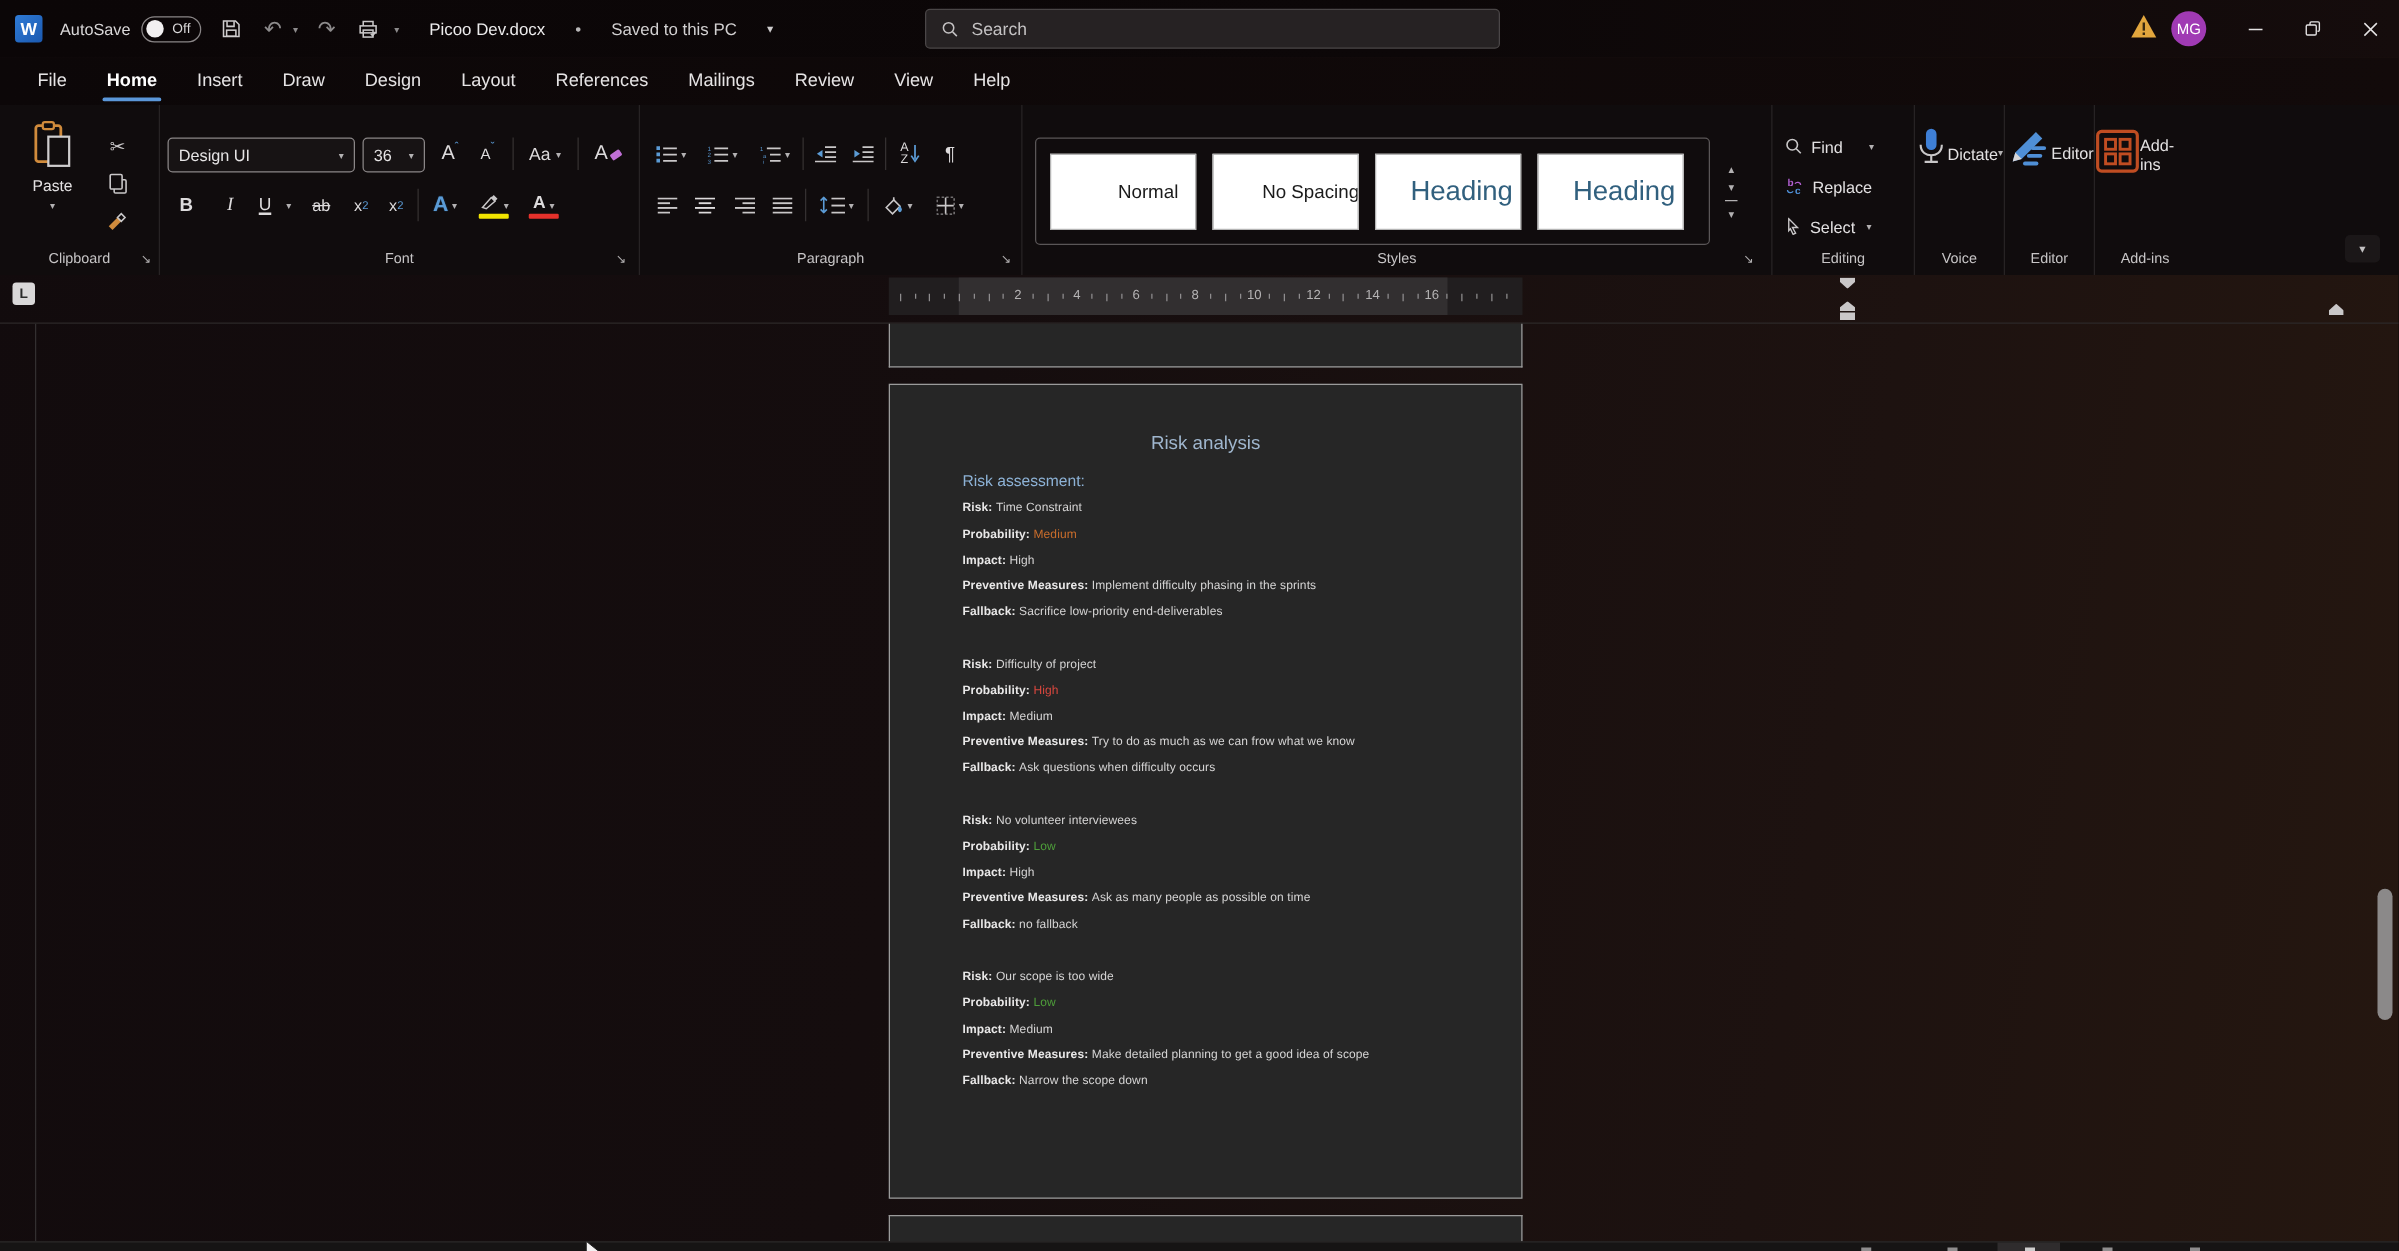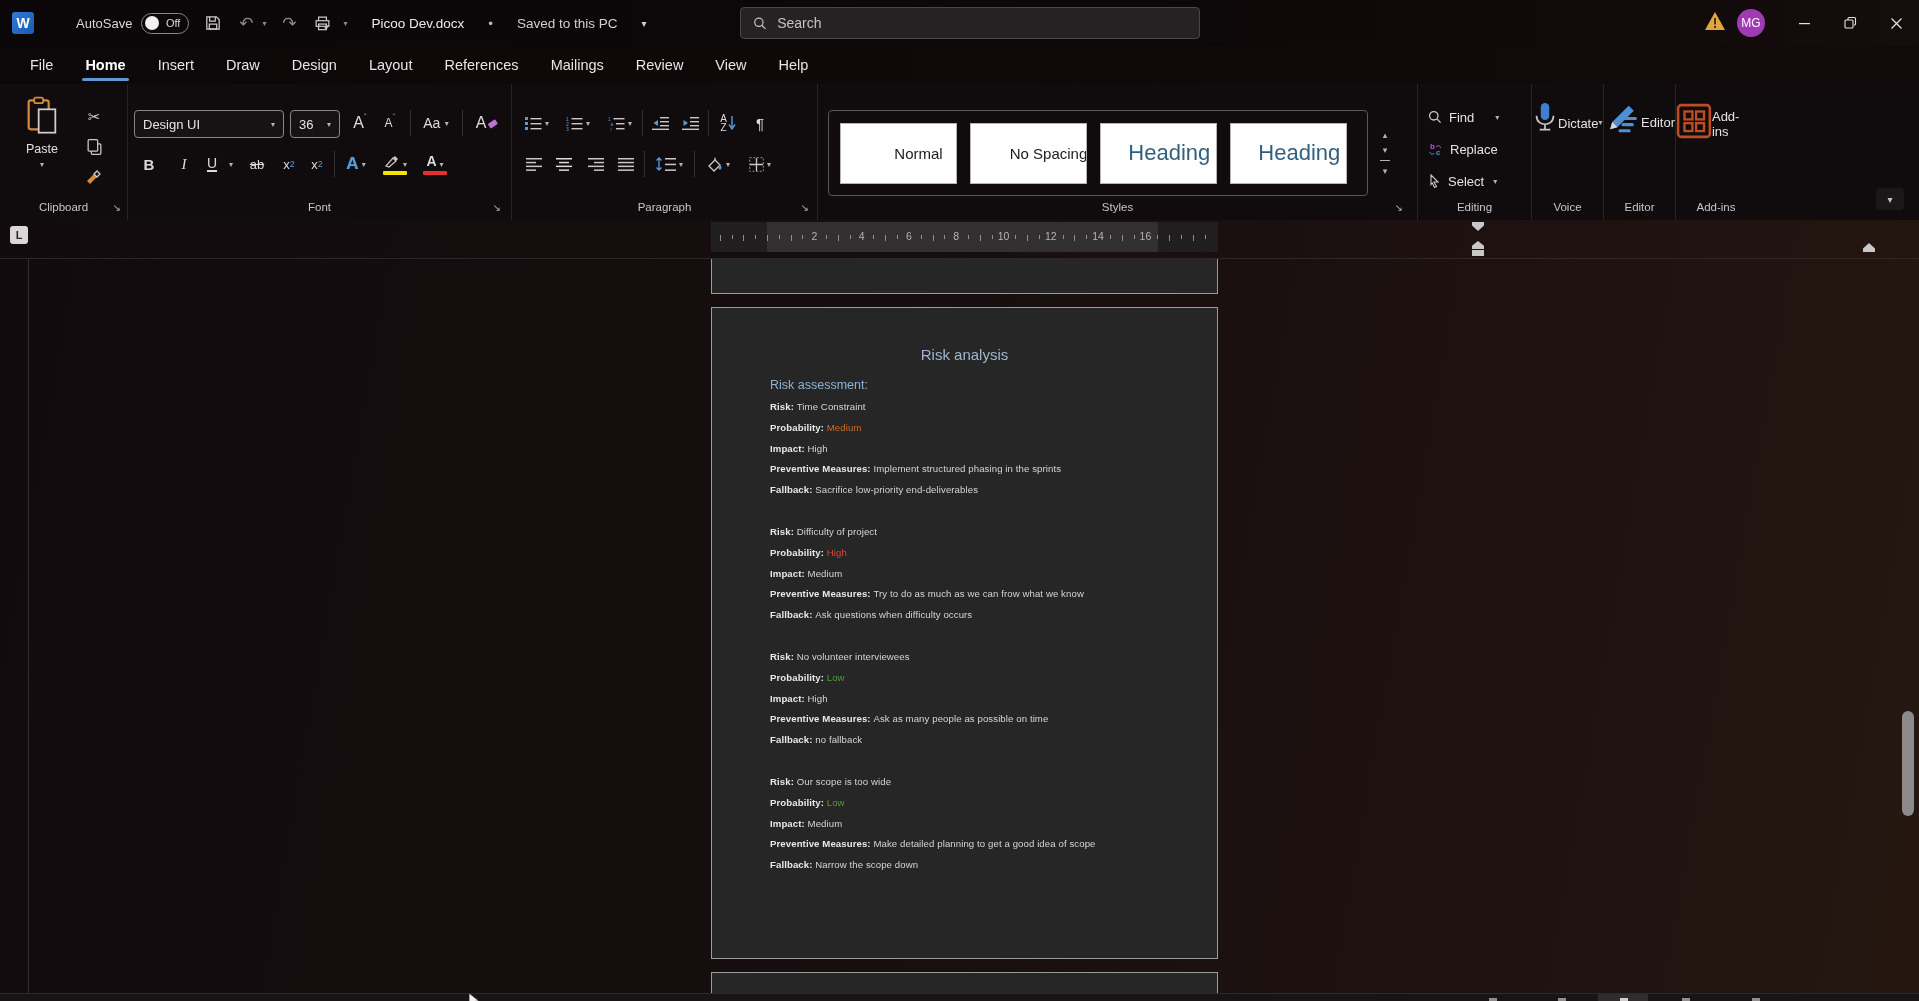--- a/index.html
+++ b/index.html
@@ -7,21 +7,21 @@
               font-family:"Liberation Sans", sans-serif; }
   .app { position:relative; width:1919px; height:1001px;
          background:linear-gradient(100deg,#120b0d 0%,#150d0e 40%,#1d1210 75%,#251710 100%); }
 
   
   .titlebar { position:absolute; left:0; top:0; width:1919px; height:46px;
               background:linear-gradient(90deg,#0b0607 0%,#0c0708 60%,#150c0c 100%); }
   .tb-left { position:absolute; left:12px; top:0; height:46px; display:flex; align-items:center; gap:14px; }
   .word-logo { width:22px; height:22px; border-radius:3px; background:linear-gradient(135deg,#2f7bd6,#1b59b0);
                color:#fff; font-weight:bold; font-size:14px; display:flex; align-items:center; justify-content:center; }
-  .autosave { display:flex; align-items:center; gap:9px; color:#d9d7d8; font-size:13px;margin-left:28px; }
+  .autosave { display:flex; align-items:center; gap:9px; color:#d9d7d8; font-size:13px; }
   .toggle { width:48px; height:21px; border:1px solid #8a8687; border-radius:11px; position:relative;
             display:flex; align-items:center; }
   .toggle .knob { position:absolute; left:3px; width:14px; height:14px; border-radius:50%; background:#f2f0f1; }
   .toggle .state { position:absolute; right:8px; font-size:11px; color:#d9d7d8; }
   .qat { display:flex; align-items:center; gap:13px; color:#a9a7a8; }
   .qat .icn { width:20px; height:20px; display:flex; align-items:center; justify-content:center; }
   .glyph-undo { font-size:17px; color:#8d8b8c; }
   .mini-chev { font-size:8px; color:#8d8b8c; margin-left:-7px; }
   .doctitle { display:flex; align-items:center; gap:24px; margin-left:10px; font-size:13.5px; color:#ecebec; }
   .doctitle .dot { color:#b9b7b8; } .doctitle .status { color:#d2d0d1; }
@@ -681,21 +681,21 @@
     <div class="leftline"></div>
     <div class="page" id="page-prev"></div>
     <div class="page" id="page-main">
       <div class="doc-title">Risk analysis</div>
       <div class="doc-sub">Risk assessment:</div>
       <div id="doc-risks">
           <div class="risk-section first">
             <div class="doc-line"><b>Risk: </b><span>Time Constraint</span></div>
             <div class="doc-line"><b>Probability: </b><span style="color: rgb(201, 109, 44);">Medium</span></div>
             <div class="doc-line"><b>Impact: </b><span>High</span></div>
-            <div class="doc-line"><b>Preventive Measures: </b><span>Implement structured phasing in the sprints</span></div>
+            <div class="doc-line"><b>Preventive Measures: </b><span>Implement difficulty phasing in the sprints</span></div>
             <div class="doc-line"><b>Fallback: </b><span>Sacrifice low-priority end-deliverables</span></div>
           </div>
           <div class="risk-section">
             <div class="doc-line"><b>Risk: </b><span>Difficulty of project</span></div>
             <div class="doc-line"><b>Probability: </b><span style="color: rgb(217, 71, 62);">High</span></div>
             <div class="doc-line"><b>Impact: </b><span>Medium</span></div>
             <div class="doc-line"><b>Preventive Measures: </b><span>Try to do as much as we can frow what we know</span></div>
             <div class="doc-line"><b>Fallback: </b><span>Ask questions when difficulty occurs</span></div>
           </div>
           <div class="risk-section">

